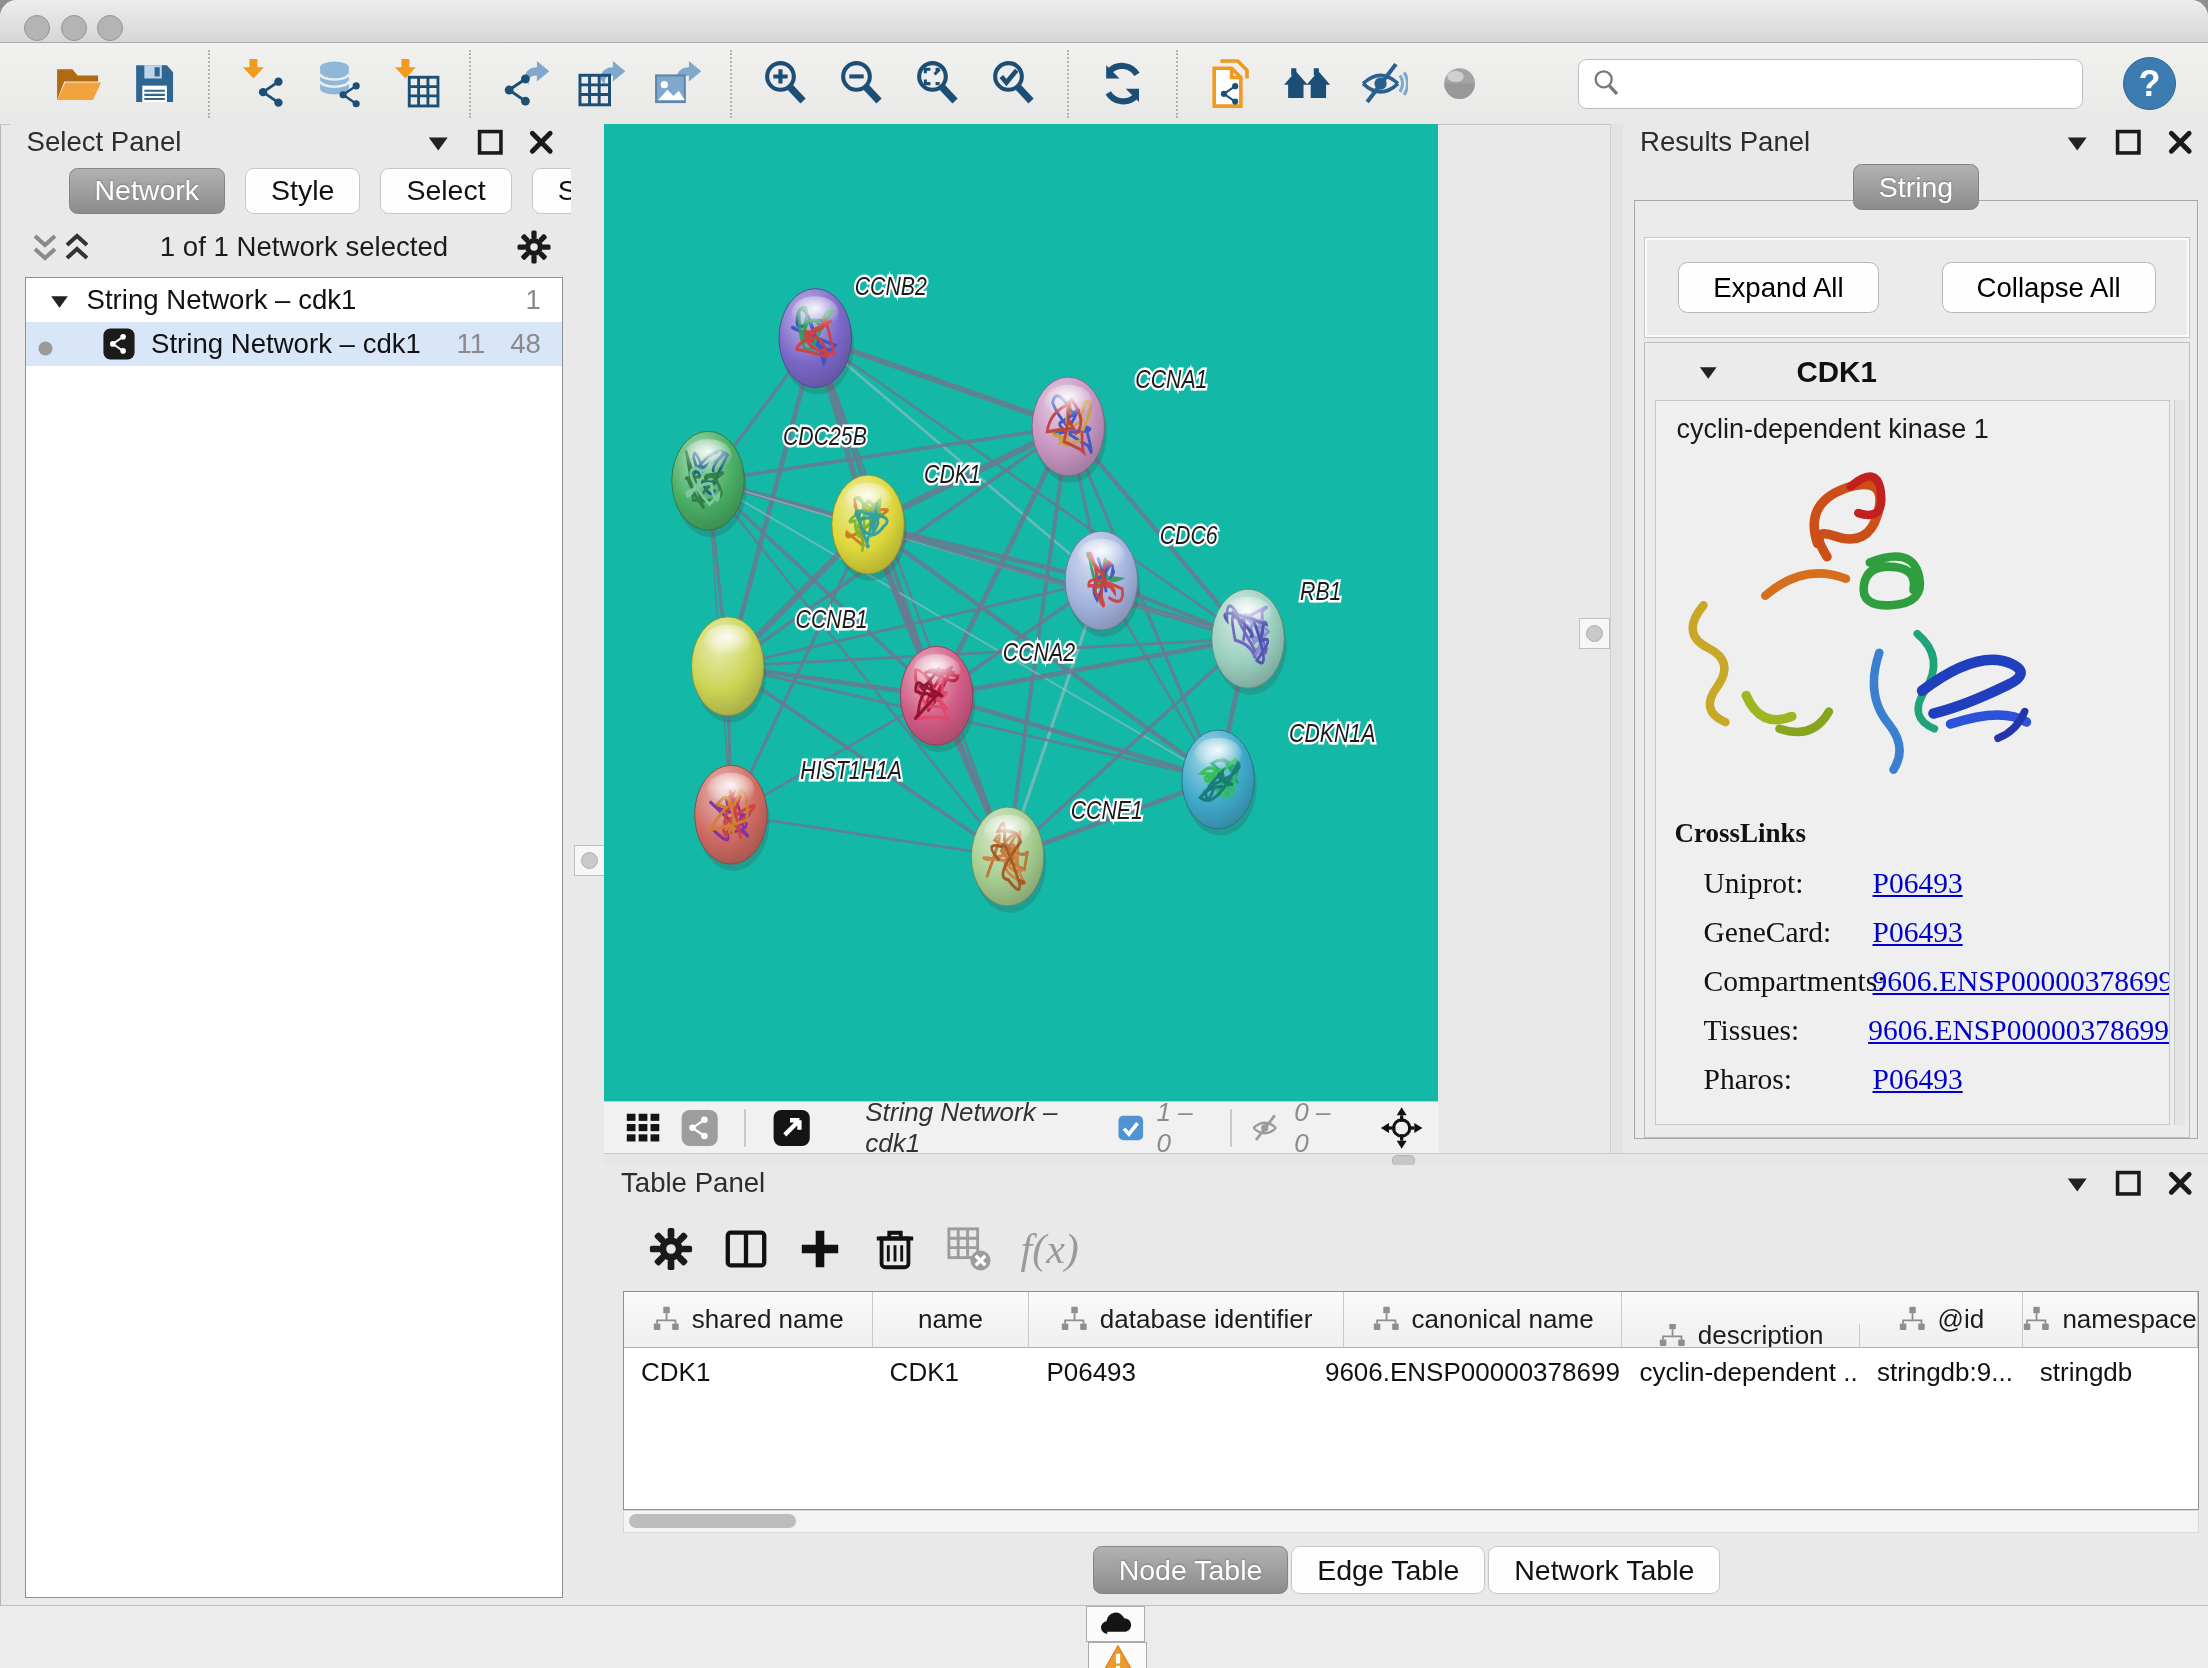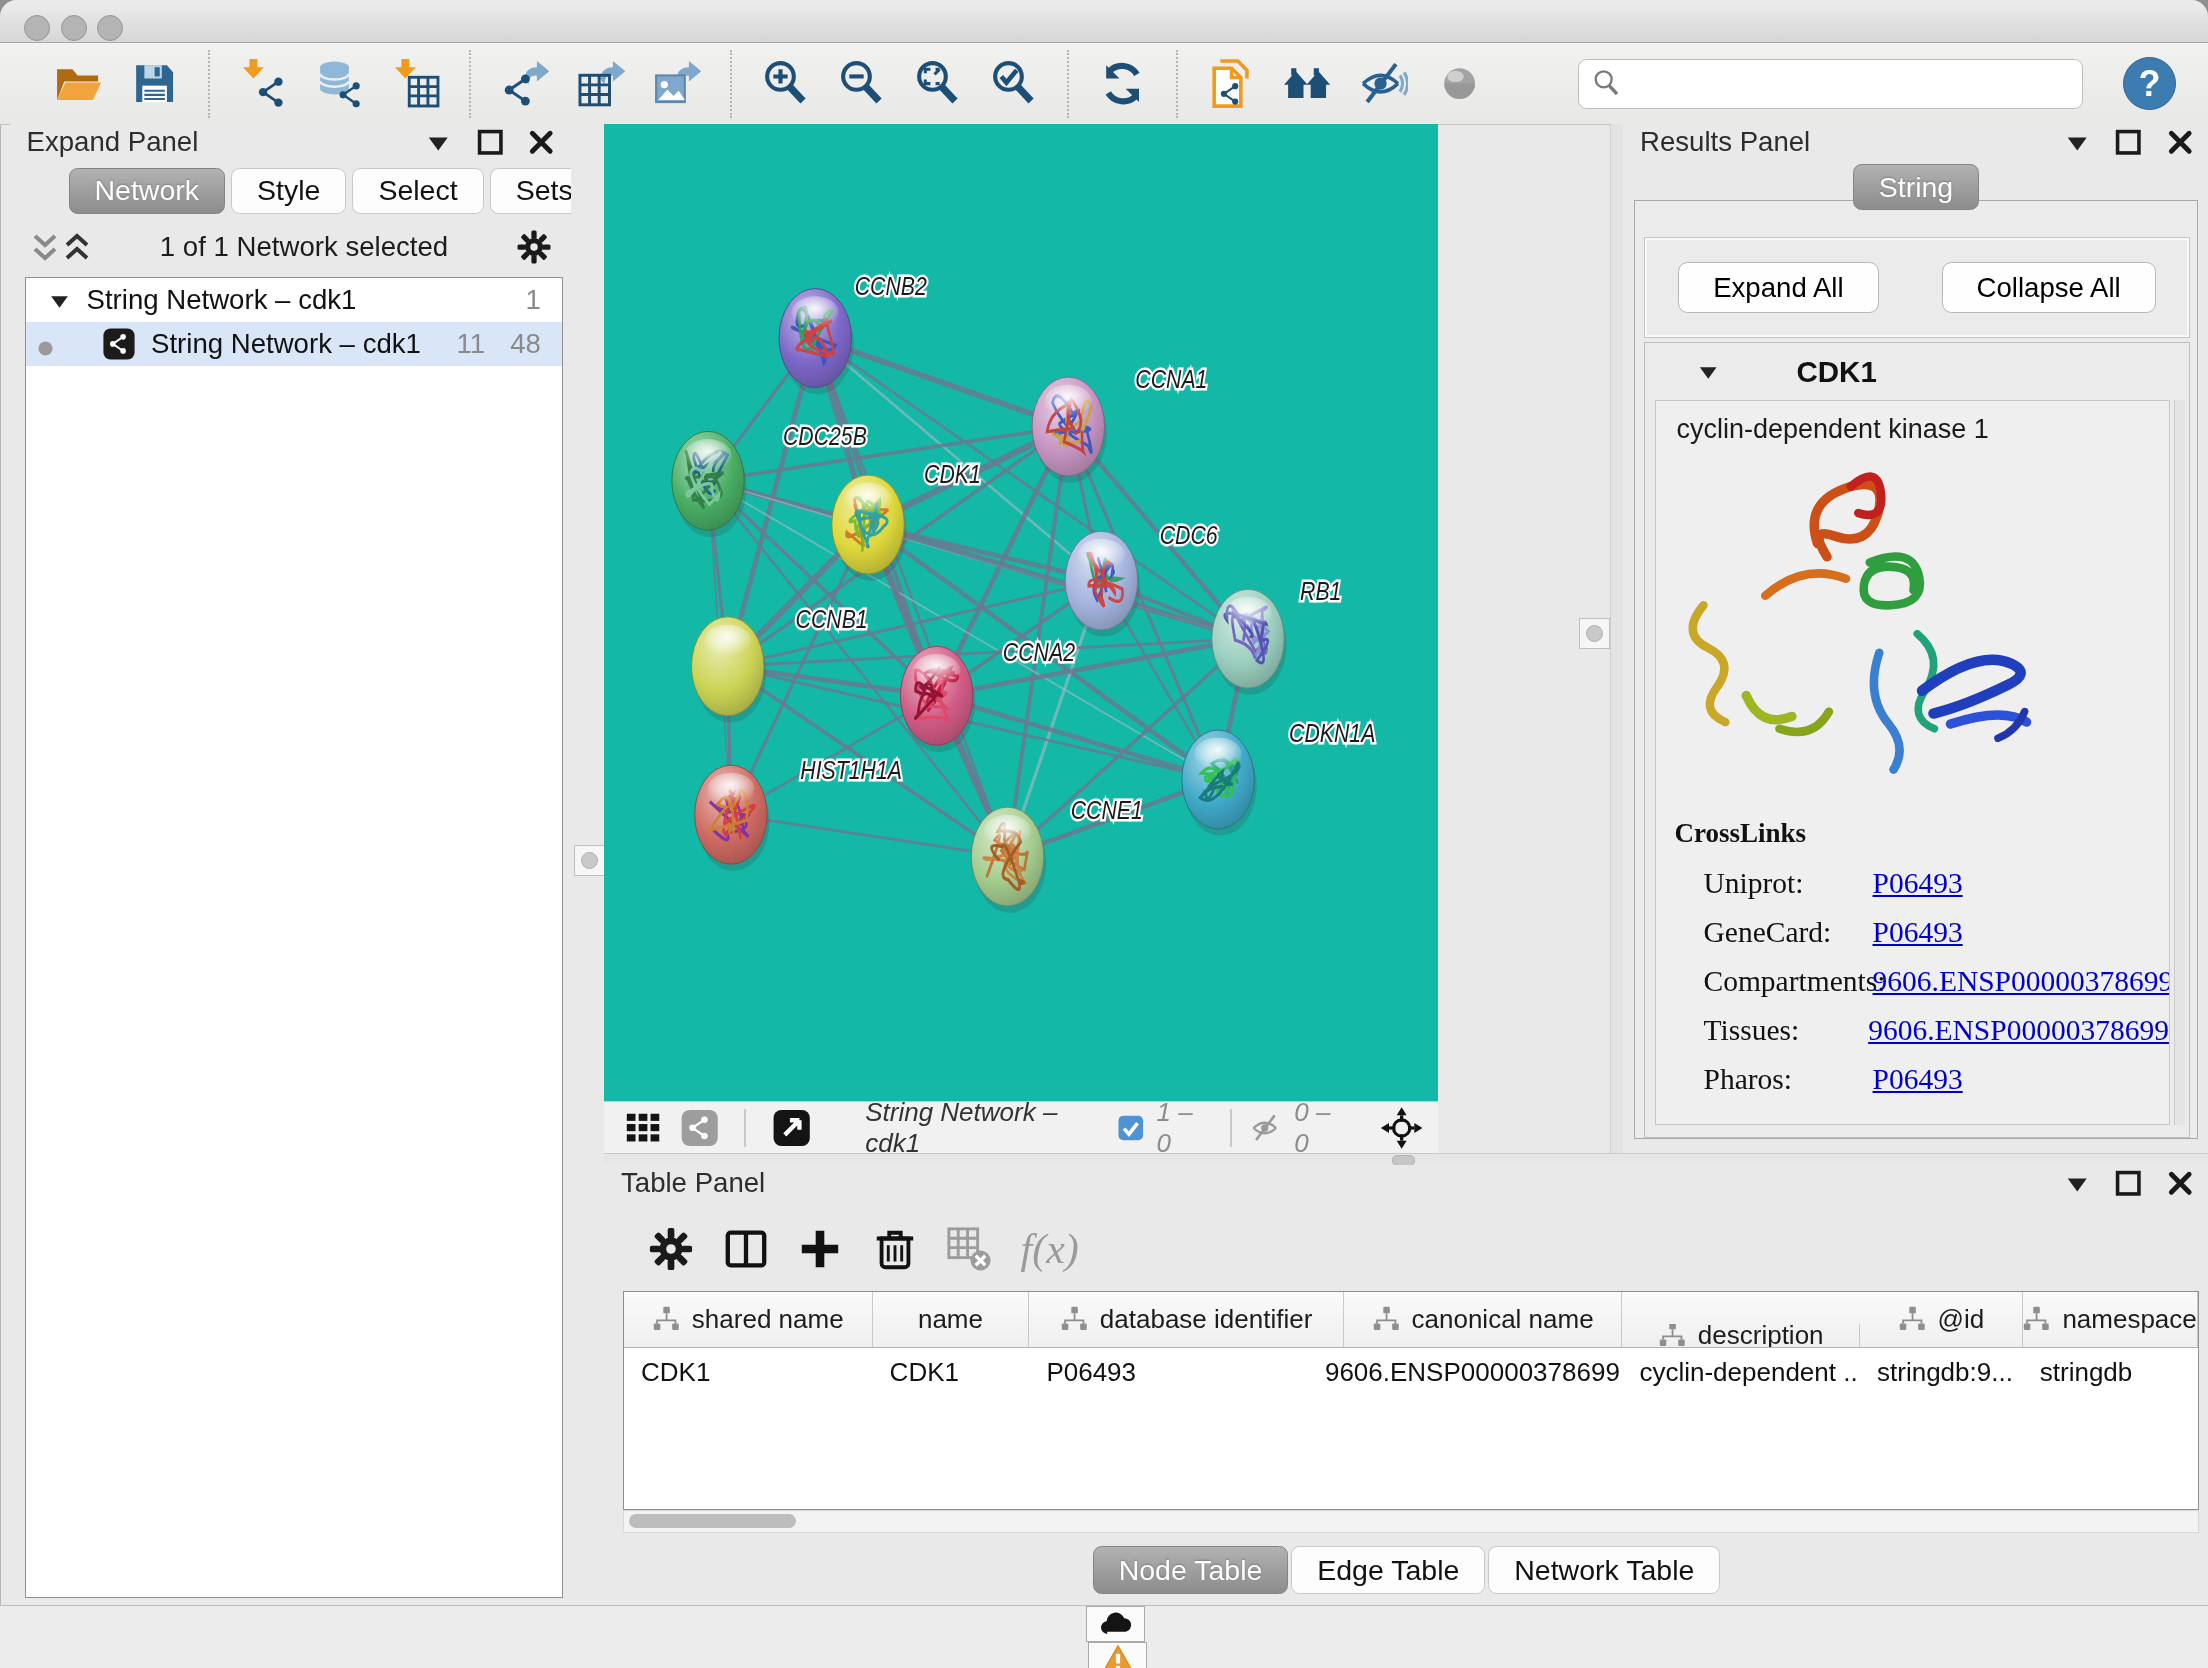--- a/index.html
+++ b/index.html
@@ -29,21 +29,21 @@
   .panel-header{height:36px;display:flex;align-items:center;}
   .panel-title{font-size:27.6px;color:#2d2d2d;padding-left:17px;}
   .panel-controls{margin-left:auto;display:flex;gap:23px;align-items:center;padding-right:15px;}
   .pc-icon{width:28.5px;height:28.5px;display:inline-block;cursor:pointer;}
   .pc-icon svg{width:100%;height:100%;}
   .tab{height:44px;padding:0 25px;font-size:28.5px;border-radius:8.6px;background:#fdfdfd;border:1px solid #c7c7c7;color:#111;display:flex;align-items:center;cursor:pointer;}
   .tab.selected{background:linear-gradient(#b2b2b2,#8c8c8c);color:#fff;border-color:#848484;text-shadow:0 -1px 1.9px rgba(0,0,0,.25);}
 
   
   .control-panel{position:absolute;left:9.5px;top:124px;width:561px;height:1482px;background:#e9e9e9;}
-  .cp-tabs{display:flex;gap:6px;padding:7.6px 0 0 59px;}
+  .cp-tabs{display:flex;gap:20px;padding:7.6px 0 0 59px;}
   .cp-status{display:flex;align-items:center;padding:0 19px;height:51px;margin-top:7.6px;}
   .cp-status .chev{width:32px;height:34px;display:inline-block;cursor:pointer;}
   .cp-status .chev svg{width:100%;height:100%;}
   .cp-status-text{flex:1;text-align:center;font-size:27.6px;color:#1c1c1c;}
   .cp-gear{width:36px;height:36px;cursor:pointer;}
   .cp-gear svg{width:100%;height:100%;}
   .cp-list{position:absolute;left:15px;right:7.6px;top:153px;bottom:7.6px;background:#fff;border:1.9px solid #8f8f8f;}
   .tree-row{display:flex;align-items:center;height:44px;font-size:27.6px;color:#111;}
   .tree-row .tri{width:25px;height:25px;margin-left:21px;}
   .tree-row .tri svg{width:100%;height:100%;}
@@ -308,21 +308,21 @@
               <path d="M27 26l12 13" stroke-width="5"></path>
             </g>
           </svg></span>
       <input value="" style="">
     </div>
     <button class="helpbtn">?</button>
   </div>
 
   <aside class="control-panel">
     <div class="panel-header">
-      <span class="panel-title">Expand Panel</span>
+      <span class="panel-title">Select Panel</span>
       <span class="panel-controls">
         <span class="pc-icon"><svg xmlns="http://www.w3.org/2000/svg" viewBox="0 0 24 24">
               <path d="M4 8h16l-8 11z" fill="#222"></path>
             </svg></span>
         <span class="pc-icon"><svg xmlns="http://www.w3.org/2000/svg" viewBox="0 0 32 32">
               <rect x="4" y="4" width="24" height="24" fill="none" stroke="#1a1a1a" stroke-width="4"></rect>
             </svg></span>
         <span class="pc-icon"><svg xmlns="http://www.w3.org/2000/svg" viewBox="0 0 32 32">
               <path d="M6 6l20 20M26 6L6 26" stroke="#1a1a1a" stroke-width="5.5" stroke-linecap="round"></path>
             </svg></span>

